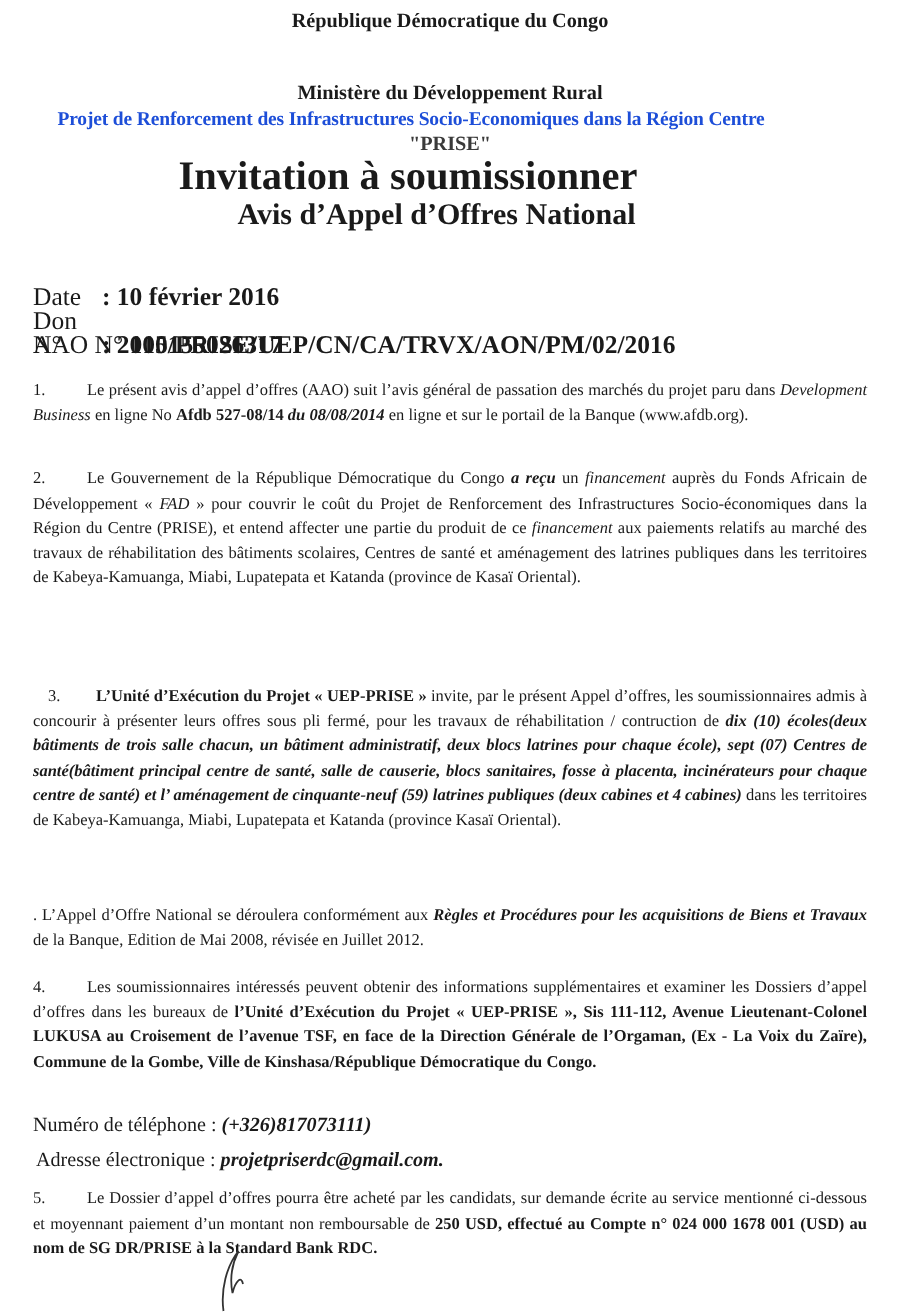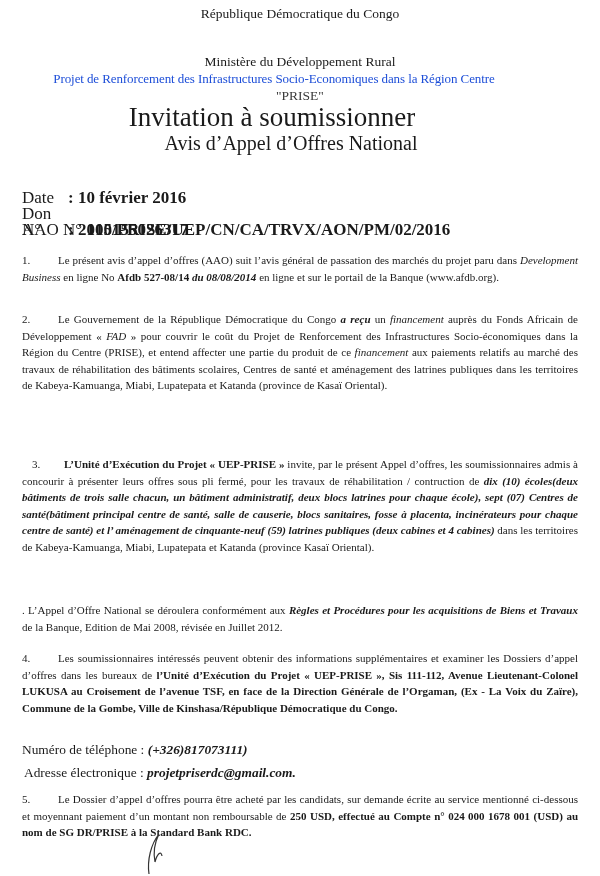--- a/index.html
+++ b/index.html
@@ -3,21 +3,21 @@
   <meta charset="utf-8">
   <style>
     html, body { margin: 0; padding: 0; background: #ffffff; }
     body {
       width: 600px; height: 876px; overflow: hidden;
       font-family: "Liberation Serif", "DejaVu Serif", serif;
       color: #1a1a1a;
       position: relative;
     }
     .page { position: absolute; left: 0; top: 0; width: 600px; height: 876px; }
-    .hdr { text-align: center; font-weight: normal; }
+    .hdr { text-align: center; font-weight: bold; }
     .country { position: absolute; top: 6px; left: 0; width: 600px; font-size: 13.5px; }
     .ministry { position: absolute; top: 54px; left: 0; width: 600px; font-size: 13.5px; }
     .project { position: absolute; top: 71px; left: 0; width: 548px; font-size: 13px; color: #1d4ed8; letter-spacing: -0.1px; }
     .acronym { position: absolute; top: 88px; left: 0; width: 600px; font-size: 13.5px; color: #3a3a3a; }
     .title { position: absolute; top: 102px; left: 0; width: 544px; font-size: 27px; }
     .subtitle { position: absolute; top: 132px; left: 0; width: 582px; font-size: 20px; }
 
     .meta { position: absolute; left: 22px; font-size: 17px; line-height: 16px; }
     .meta .lbl { display: inline-block; }
     .meta b { font-weight: bold; }

